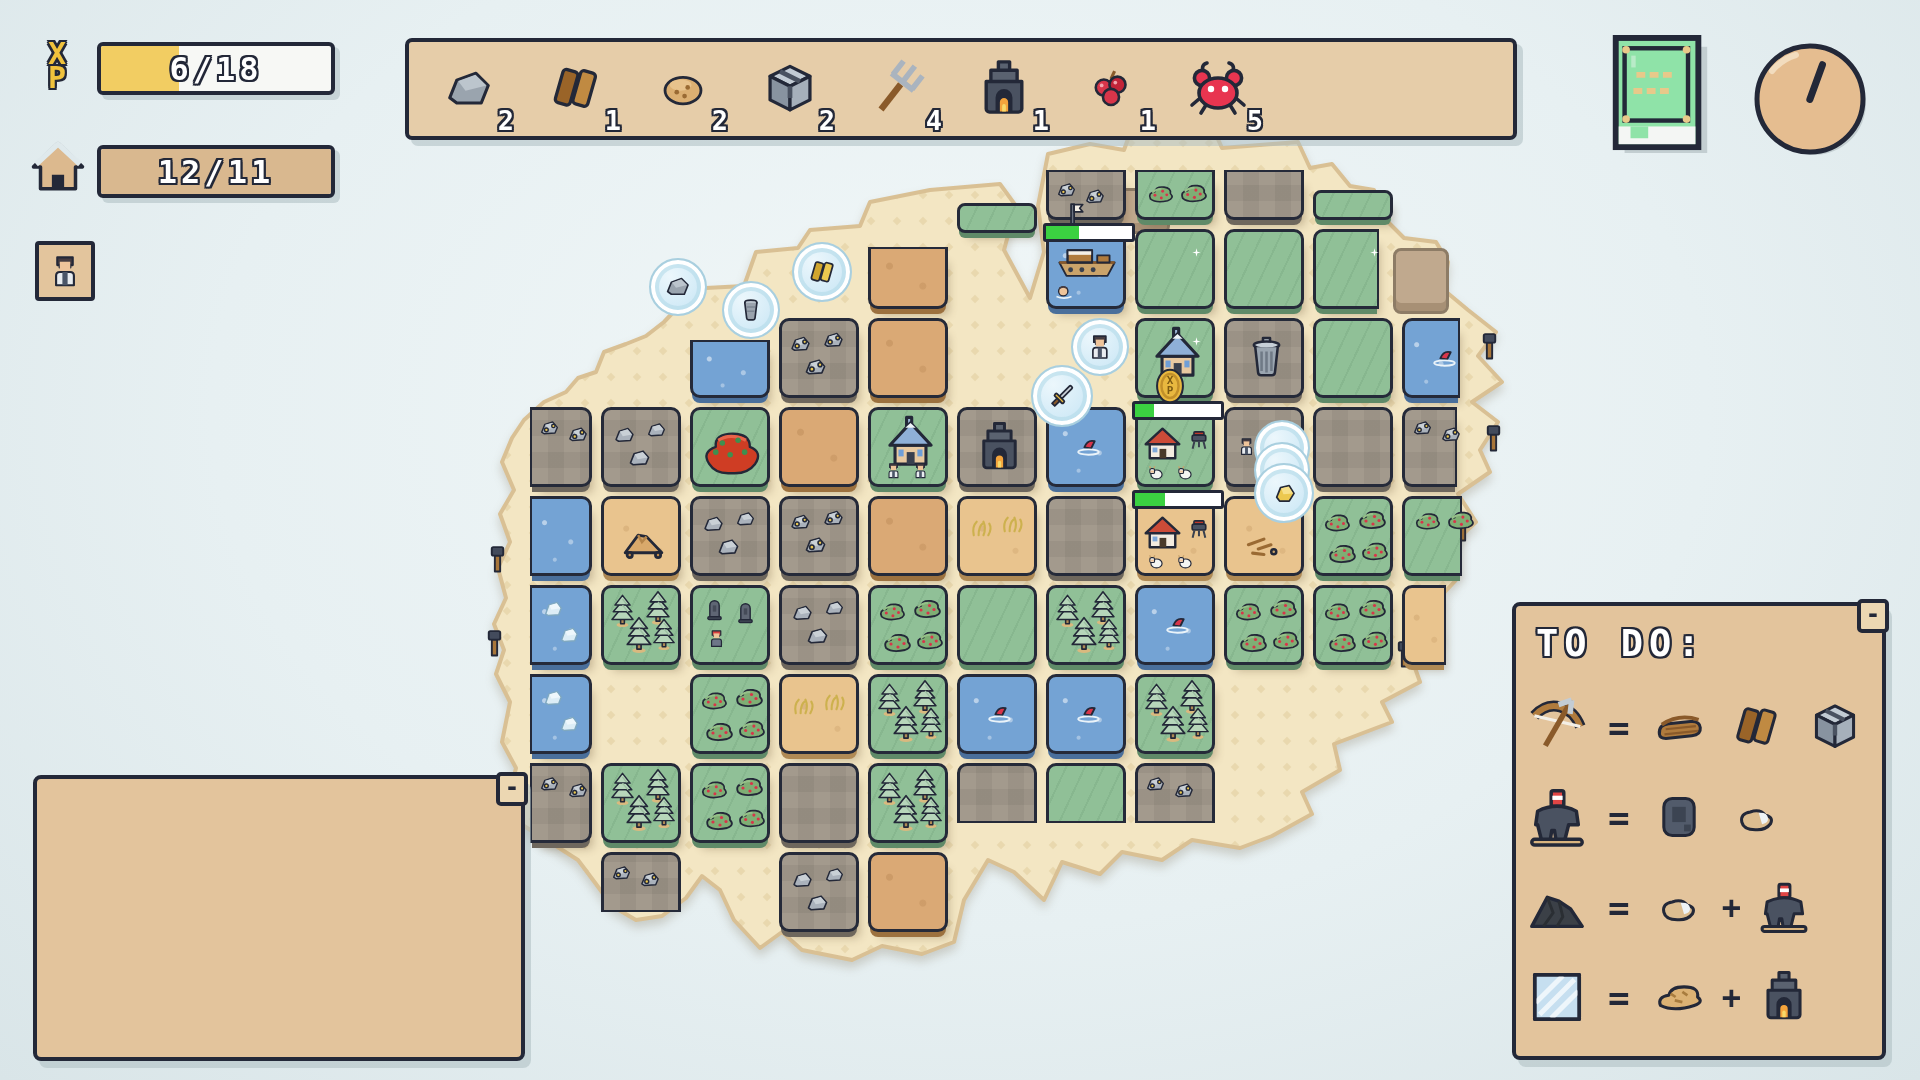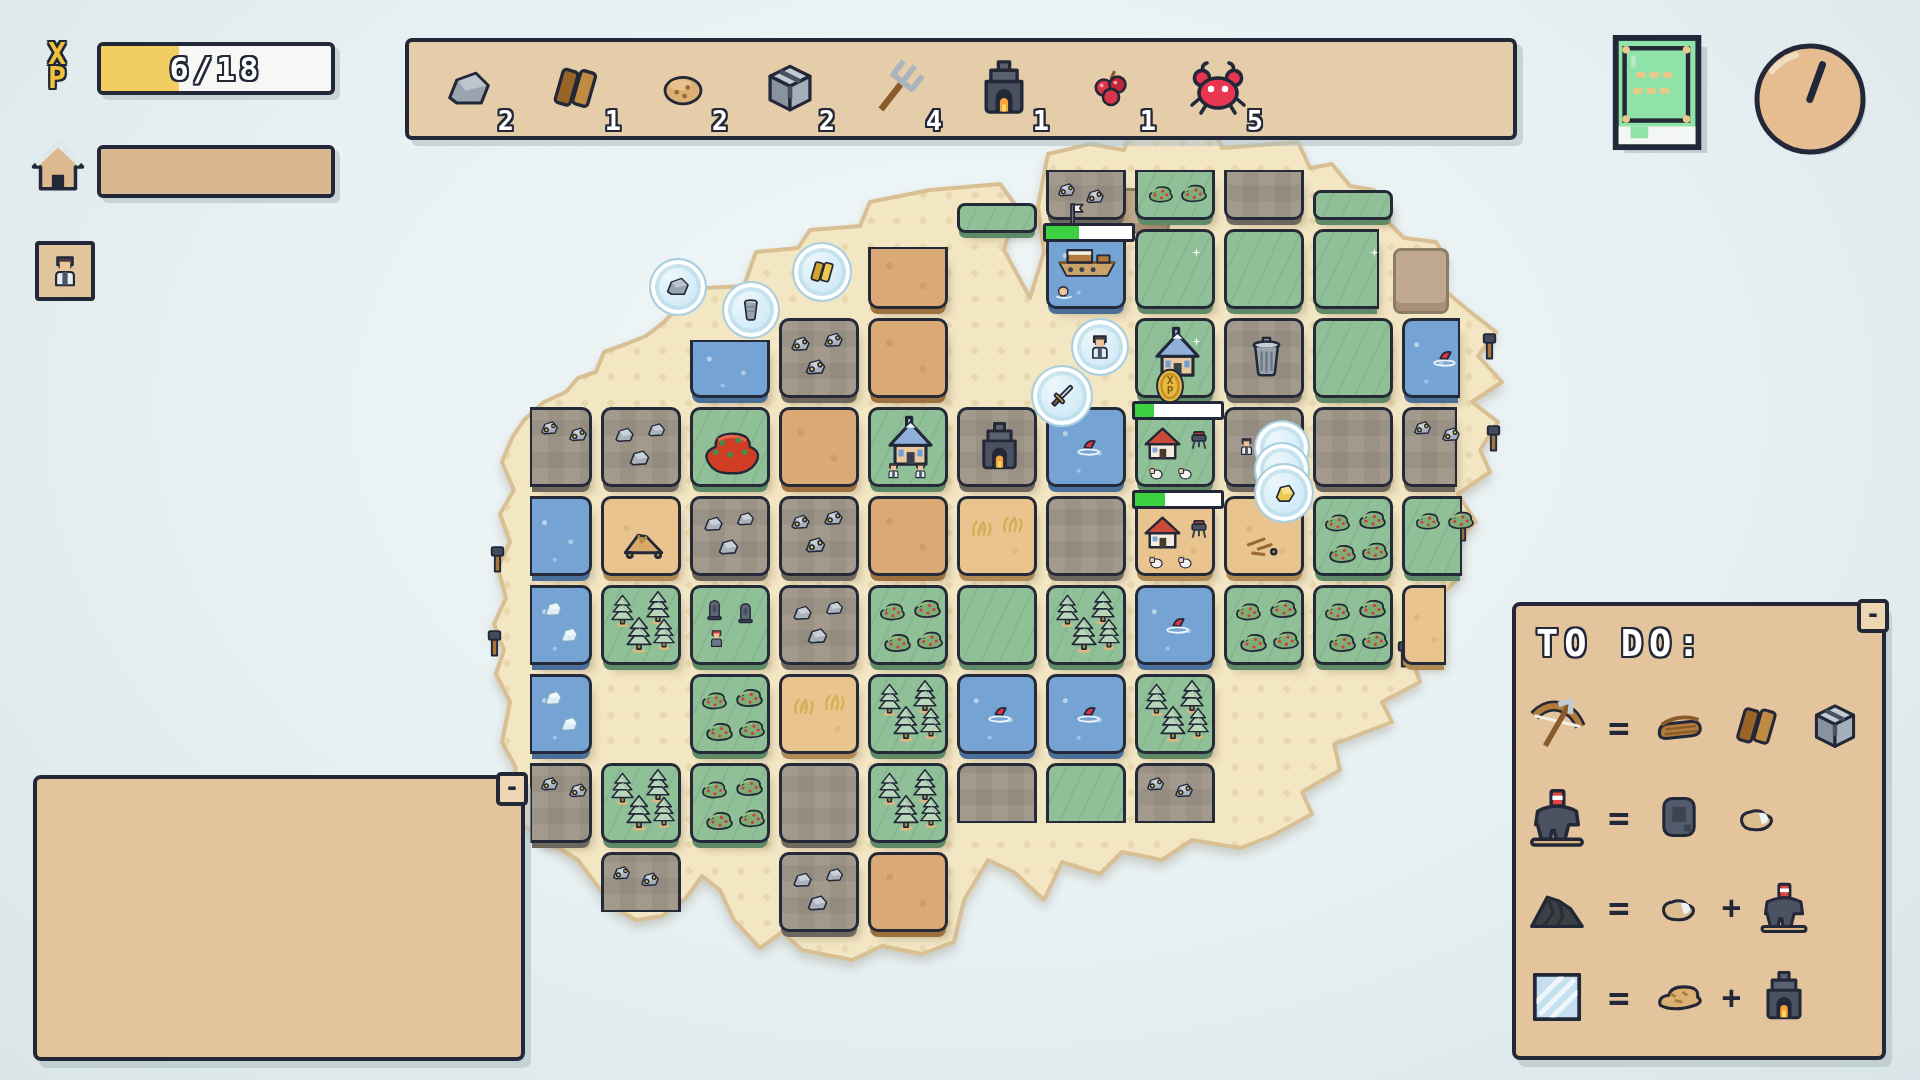--- a/index.html
+++ b/index.html
@@ -1344,20 +1344,21 @@
 
   <div style="position:absolute;left:30px;top:138px;width:56px;height:56px;">
     <svg viewBox="0 0 32 32">
         <path d="M16 3 L30 16.5 H26 V29 H6 V16.5 H2 Z" fill="#dcb98e" stroke="#232838" stroke-width="2" stroke-linejoin="round"></path>
         <path d="M3.5 15 L16 3.5 L28.5 15" fill="none" stroke="#dfe9ec" stroke-width="3"></path>
         <rect x="12.5" y="21" width="7" height="8" fill="#232838"></rect>
       </svg>
   </div>
   <div class="hud-bar" style="left:97px;top:145px;width:238px;">
     <div class="fill" style="width: 100%; background: rgb(217, 184, 143);"></div>
+    <div class="txt px">12/11</div>
   </div>
 
   <div class="sq-btn" style="left:35px;top:241px;width:60px;height:60px;">
     <span style="width:38px;height:38px;display:block;" id="avatar-icon-slot"><svg viewBox="0 0 32 32" xmlns="http://www.w3.org/2000/svg">
           <path d="M9.5 4.5 h13 v6.5 h-2 v2 h-9 v-2 h-2 Z" fill="#463c41" stroke="#232838" stroke-width="1.8" stroke-linejoin="round" stroke-linecap="round"></path>
           <rect x="11.6" y="8.2" width="8.8" height="7.4" fill="#eec49a" stroke="none"></rect>
           <path d="M8.5 28 v-8 q0 -3.2 3.2 -3.2 h8.6 q3.2 0 3.2 3.2 v8 Z" fill="#e8ecf0" stroke="#232838" stroke-width="1.8" stroke-linejoin="round" stroke-linecap="round"></path>
           <path d="M13.8 16.8 h4.4 V28 h-4.4 Z" fill="#4a5568" stroke="none"></path>
         </svg></span>
   </div>

